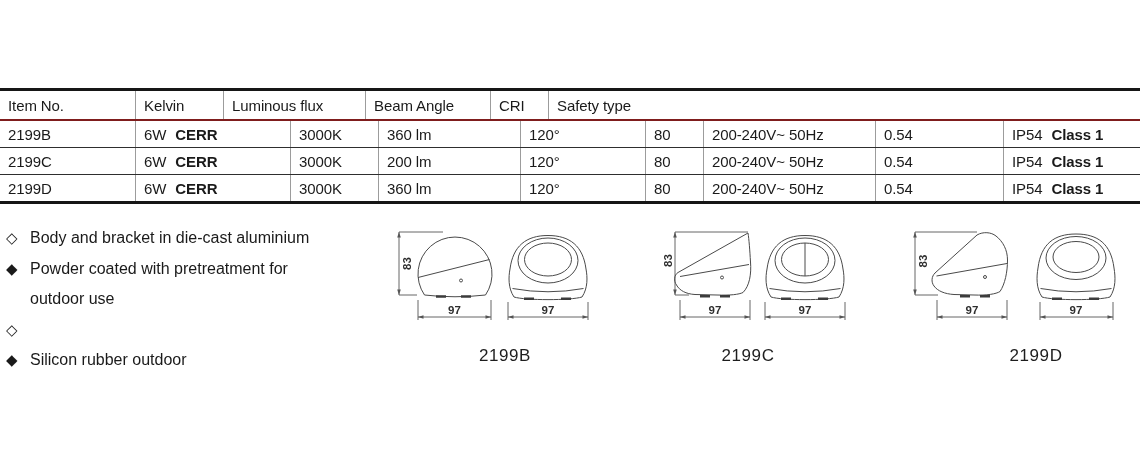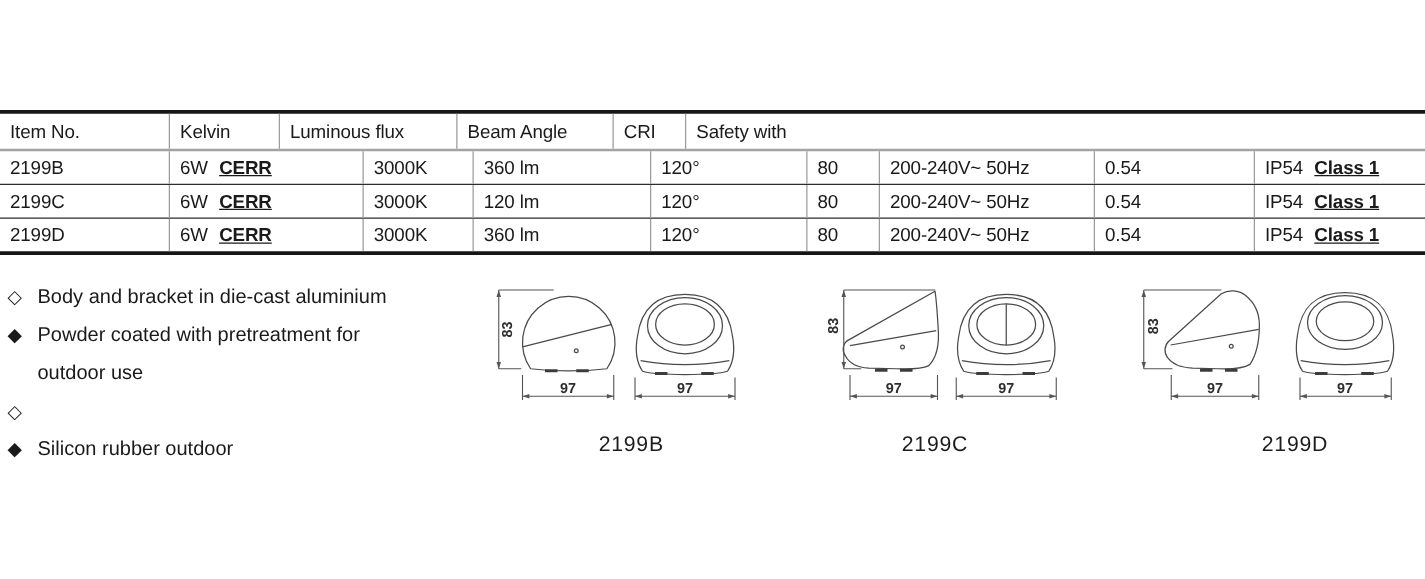--- a/index.html
+++ b/index.html
@@ -3,30 +3,30 @@
 <meta charset="utf-8">
 <style>
   html,body{margin:0;padding:0;background:#fff;}
   .page{position:relative;width:1140px;height:463px;background:#fff;overflow:hidden;
         font-family:"Liberation Sans",sans-serif;color:#1a1a1a;}
 
   
   .spec-table{position:absolute;left:0;top:88px;width:1140px;box-sizing:border-box;
               border-top:3px solid #161616;border-bottom:3px solid #161616;}
   .t-row{display:flex;align-items:center;}
-  .t-row.header{height:28px;border-bottom:2px solid #a3a3a3;}
+  .t-row.header{height:28px;border-bottom:2px solid #7f1d1d;}
   .t-row.data{height:26px;border-bottom:1.5px solid #2e2e2e;}
   .t-row.data:last-child{border-bottom:none;}
   .t-cell{box-sizing:border-box;height:100%;display:flex;align-items:center;
           padding-left:8px;font-size:15px;letter-spacing:-0.1px;white-space:nowrap;
           border-left:1px solid #9c9c9c;}
   .t-cell.c1{border-left:none;}
   .c1{width:135px}.c2{width:155px}.c3{width:88px}.c4{width:142px}.c5{width:125px}
   .c6{width:58px}.c7{width:172px}.c8{width:128px}.c9{width:137px}
-  .bold-part{font-weight:bold;margin-left:9px;text-decoration:underline;}
+  .bold-part{font-weight:bold;margin-left:9px;}
 
   
   .features{position:absolute;left:6px;top:223px;width:345px;}
   .feature{display:flex;font-size:16px;line-height:30.5px;}
   .bullet{width:24px;flex:0 0 24px;font-size:15px;}
   .feature-text{white-space:pre-line;}
 
   
   .drawing{position:absolute;top:222px;}
   .drawing svg{display:block;}
@@ -43,21 +43,21 @@
 
 <div class="page">
 
   <div class="spec-table">
     <div class="t-row header">
       <div class="t-cell c1">Item No.</div>
       <div class="t-cell c3">Kelvin</div>
       <div class="t-cell c4">Luminous flux</div>
       <div class="t-cell c5">Beam Angle</div>
       <div class="t-cell c6">CRI</div>
-      <div class="t-cell c9">Safety with</div>
+      <div class="t-cell c9">Safety type</div>
     </div>
 
     <div class="t-row data">
       <div class="t-cell c1">2199B</div>
       <div class="t-cell c2">
         <span>6W</span>
         <span class="bold-part">CERR</span>
       </div>
       <div class="t-cell c3">3000K</div>
       <div class="t-cell c4">360 lm</div>
@@ -71,21 +71,21 @@
       </div>
     </div>
 
     <div class="t-row data">
       <div class="t-cell c1">2199C</div>
       <div class="t-cell c2">
         <span>6W</span>
         <span class="bold-part">CERR</span>
       </div>
       <div class="t-cell c3">3000K</div>
-      <div class="t-cell c4">120 lm</div>
+      <div class="t-cell c4">200 lm</div>
       <div class="t-cell c5">120°</div>
       <div class="t-cell c6">80</div>
       <div class="t-cell c7">200-240V~ 50Hz</div>
       <div class="t-cell c8">0.54</div>
       <div class="t-cell c9">
         <span>IP54</span>
         <span class="bold-part">Class 1</span>
       </div>
     </div>
 

